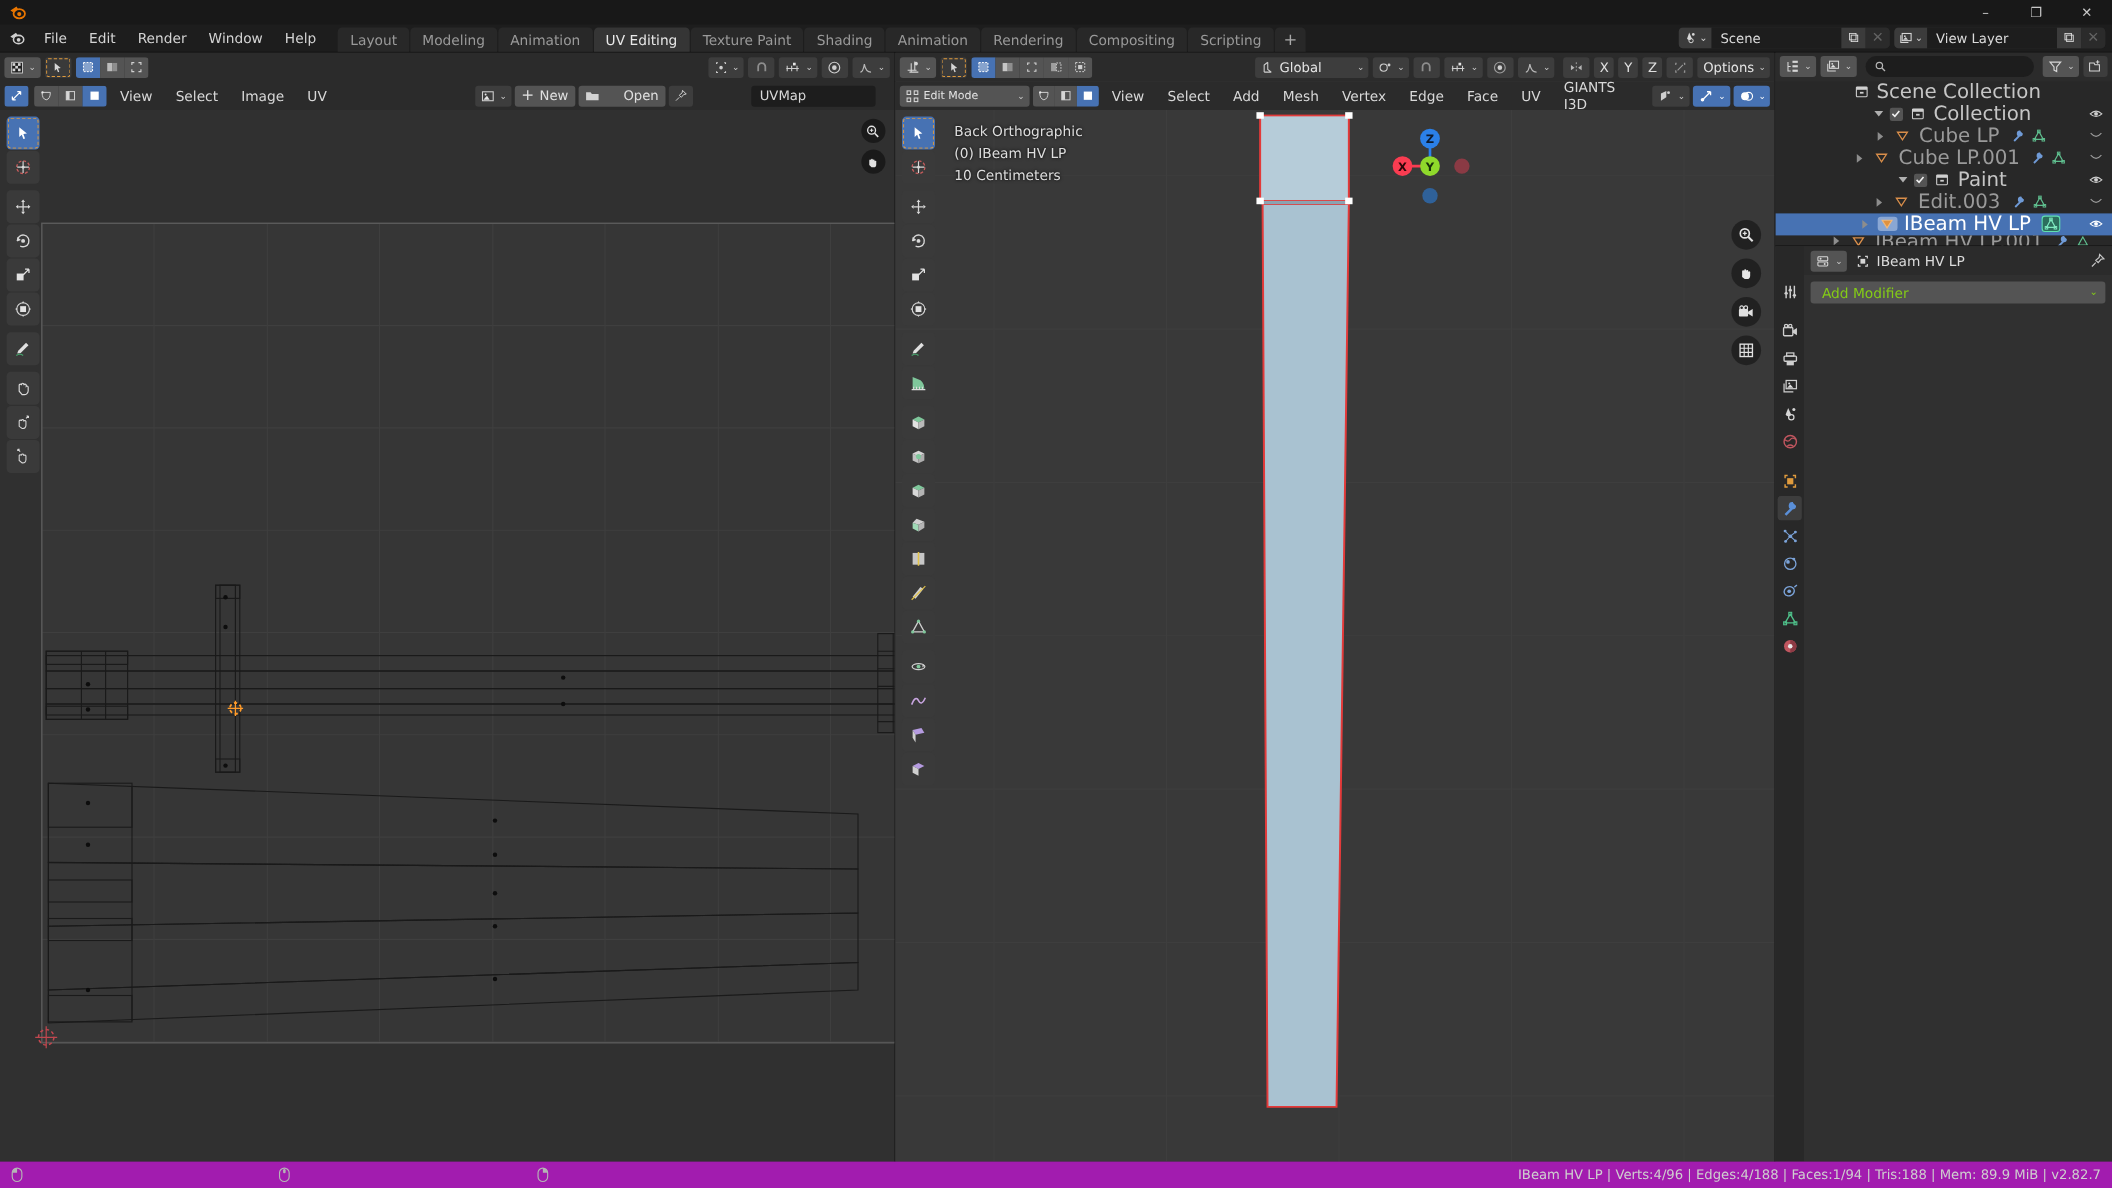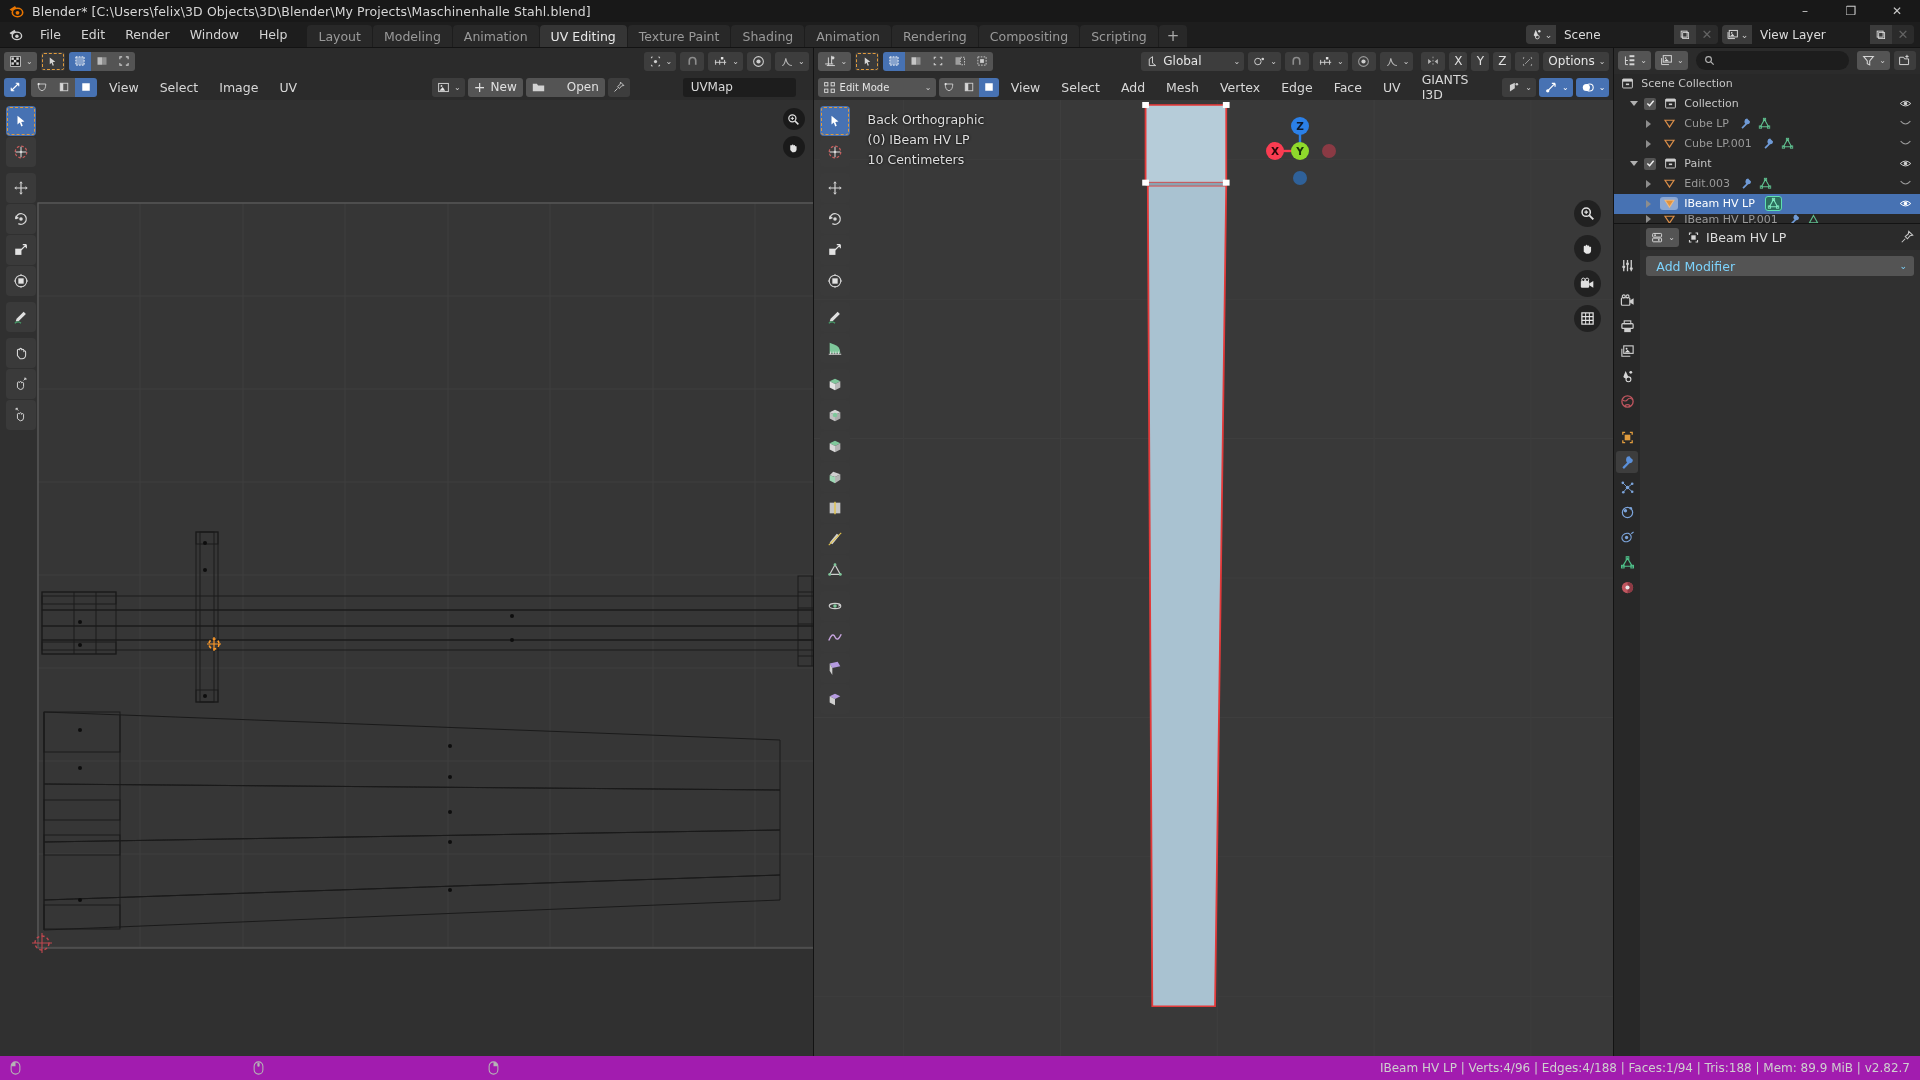--- a/index.html
+++ b/index.html
@@ -108,42 +108,42 @@
 
   
   .rightcol { width: 325px; display: flex; flex-direction: column; background: #303030; }
   .outliner { height: 175px; display: flex; flex-direction: column; background: #282828; }
   .ol-hdr { height: 26px; background: #2b2b2b; display: flex; align-items: center; gap:4px; padding: 0 4px;}
   .ol-search {
     flex: 1 1 auto; height: 19px; background: #1d1d1d; border-radius: 10px;
     display: flex; align-items: center; padding: 0 8px; gap: 5px; margin: 0 4px;
   }
   .ol-body { flex: 1 1 auto; overflow: hidden; position: relative; }
-  .ol-row { height: 20px; display: flex; align-items: center; padding-left: 6px; font-size: 11px; position: relative;}
+  .ol-row { height: 20px; display: flex; align-items: center; padding-left: 6px; font-size: 18px; position: relative; justify-content: center;}
   .ol-row.sel { background: #4772b3; }
   .ol-row .lbl { color: #c6c6c6; }
   .ol-row.sel .lbl { color: #fff; }
   .ol-row .dim { color: #9a9a9a; }
   .ol-eye { position: absolute; right: 8px; top: 0; height: 20px; display: flex; align-items: center;}
   .chk { width:12px;height:12px;background:#545454;border-radius:2px;display:flex;align-items:center;justify-content:center;}
   .tri { width:0;height:0;border-left:4px solid transparent;border-right:4px solid transparent;border-top:5px solid #b0b0b0;}
   .tri.r { border-top:4px solid transparent;border-bottom:4px solid transparent;border-left:5px solid #8d8d8d;border-right:0;}
 
   .properties { flex: 1 1 auto; display: flex; background: #303030; min-height: 0; }
   .prop-tabs { width: 26px; background: #282828; display: flex; flex-direction: column; align-items: center; padding-top: 30px; gap: 3px;}
   .ptab { width: 22px; height: 22px; display:flex;align-items:center;justify-content:center; border-radius: 3px;}
   .ptab.on { background: #3d3d3d; }
   .ptab.spacer { height: 8px; }
   .prop-main { flex: 1 1 auto; display: flex; flex-direction: column; }
   .prop-hdr { height: 26px; background: #2b2b2b; display: flex; align-items: center; gap: 8px; padding: 0 6px; }
   .prop-breadcrumb { display:flex;align-items:center;gap:6px;font-size:12.5px;color:#dcdcdc;}
   .prop-body { flex: 1 1 auto; padding: 6px; }
   .addmod {
     height: 20px; background: #545454; border-radius: 3px; display: flex;
-    align-items: center; justify-content: center; position: relative; font-size: 12.5px; color: #7dd3fc;
+    align-items: center; justify-content: center; position: relative; font-size: 12.5px; color: #84cc16;
   }
   .addmod .caret { position: absolute; right: 7px; font-size: 9px; }
 
   
   .statusbar {
     height: 24px; background: #a21caf; flex: 0 0 24px; display: flex; align-items: center;
     padding: 0 10px; font-size: 12px; color: #c2c2c2; position: relative;
   }
   .mouse-hint { display: flex; align-items: center; gap: 6px; }
   .status-right { margin-left: auto; font-size: 12px; color: #cfcfcf; }
@@ -158,21 +158,20 @@
 <div class="app">
 
   <div class="titlebar">
     <span class="blender-logo">
       <svg width="16" height="16" viewBox="0 0 16 16">
         <ellipse cx="9.5" cy="9.5" rx="5.2" ry="4.2" fill="none" stroke="#ea7600" stroke-width="1.6"></ellipse>
         <circle cx="9.5" cy="9.8" r="1.9" fill="#ea7600"></circle>
         <path d="M1.5 6.5 L7 3 L8.5 5.5 L3.5 8 Z" fill="#ea7600"></path>
       </svg>
     </span>
-    <span class="ttl">Blender* [C:\Users\felix\3D Objects\3D\Blender\My Projects\Maschinenhalle Stahl.blend]</span>
     <div class="winbtns">
       <div class="winbtn">–</div>
       <div class="winbtn">❐</div>
       <div class="winbtn">✕</div>
     </div>
   </div>
 
   <div class="topbar">
     <div class="icon-cell">
       <svg width="15" height="15" viewBox="0 0 16 16">

